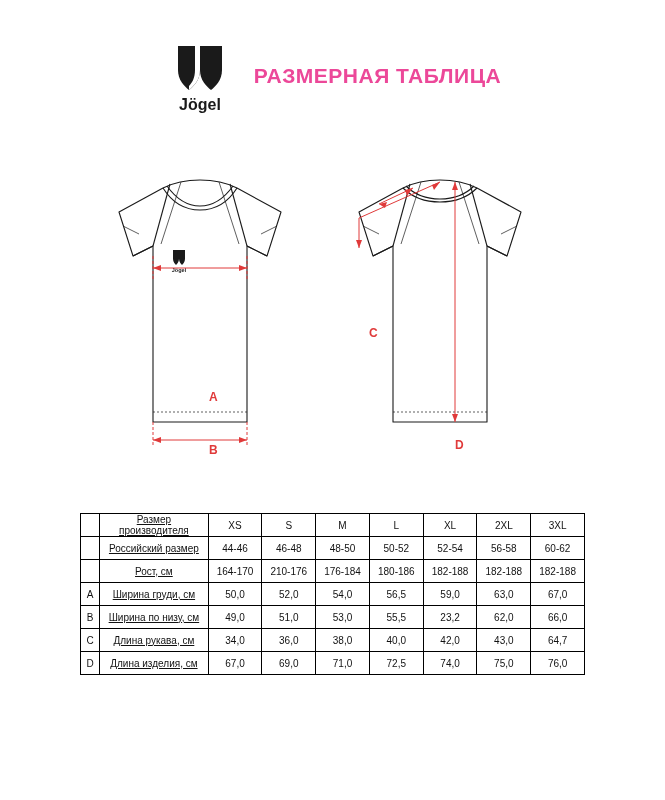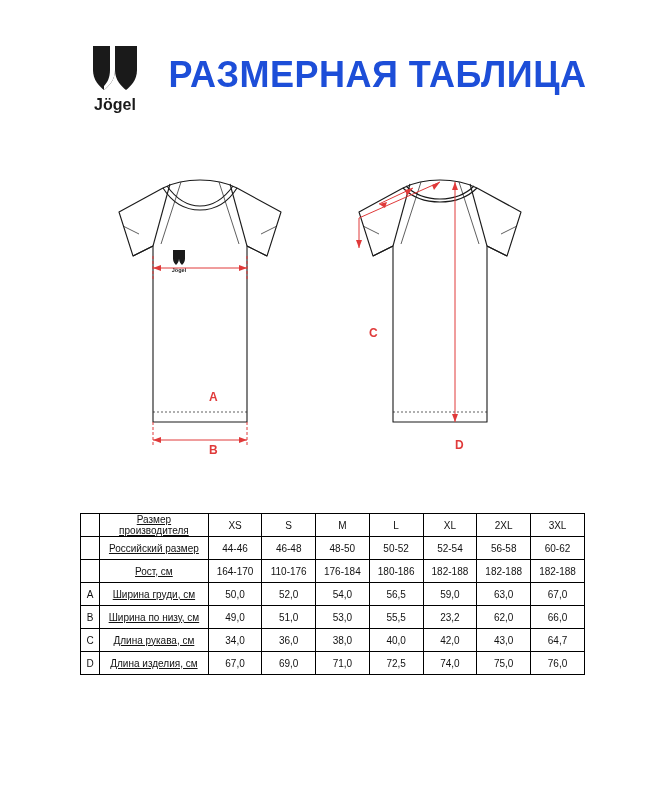--- a/index.html
+++ b/index.html
@@ -37,24 +37,24 @@
   .logo {
     width: 72px;
     height: 76px;
     display: flex;
     flex-direction: column;
     align-items: center;
     justify-content: flex-start;
   }
   .logo svg { display: block; }
   .page-title {
-    font-size: 36px;
+    font-size: 21px;
     font-weight: bold;
     letter-spacing: 0.5px;
-    color: #1d4ed8;
+    color: #ec4899;
     white-space: nowrap;
     line-height: 1;
     padding-bottom: 6px;
   }
 
   
   .illustrations {
     position: absolute;
     left: 0;
     top: 150px;
@@ -246,21 +246,21 @@
           <td class="col-val">50-52</td>
           <td class="col-val">52-54</td>
           <td class="col-val">56-58</td>
           <td class="col-val">60-62</td>
         </tr>
 
         <tr class="row-head">
           <td class="blank-cell"></td>
           <td class="col-name hdr-name">Рост, см</td>
           <td class="col-val">164-170</td>
-          <td class="col-val">110-176</td>
+          <td class="col-val">210-176</td>
           <td class="col-val">176-184</td>
           <td class="col-val">180-186</td>
           <td class="col-val">182-188</td>
           <td class="col-val">182-188</td>
           <td class="col-val">182-188</td>
         </tr>
 
         <tr>
           <td class="col-key">A</td>
           <td class="col-name">Ширина груди, см</td>

